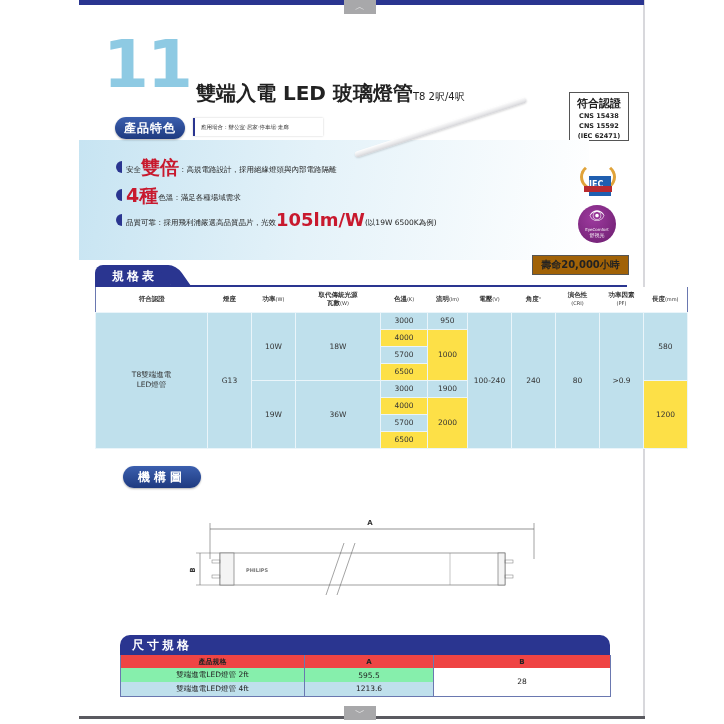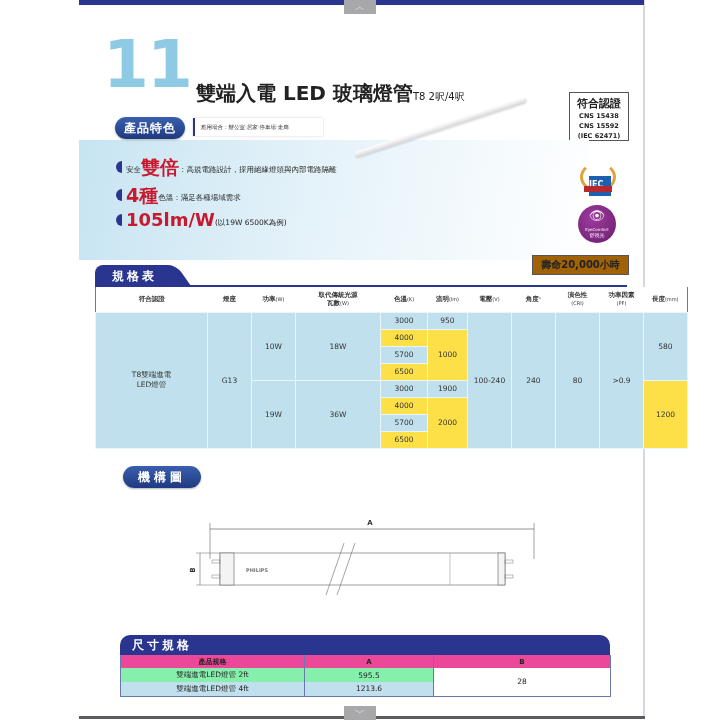--- a/index.html
+++ b/index.html
@@ -61,21 +61,21 @@
   .spec-table td { font-size: 7.5px; text-align: center; border: 1px solid #eaf5fa; background: #bfe0ec; color: #333; height: 17px; }
   .spec-table td.lt { background: #fde047; }
 
   
   .diag-pill { position: absolute; left: 123px; top: 466px; width: 78px; height: 22px; border-radius: 11px; background: linear-gradient(#3b5fae, #1e3a80); color: #fff; font-size: 12px; font-weight: bold; text-align: center; line-height: 22px; letter-spacing: 4px; box-shadow: 0 1px 2px rgba(0,0,0,0.3); }
   .diagram { position: absolute; left: 180px; top: 515px; width: 380px; height: 100px; }
 
   
   .size-head { position: absolute; left: 120px; top: 635px; width: 490px; height: 20px; background: #2a3590; color: #fff; border-radius: 10px 10px 0 0; font-size: 12px; font-weight: bold; line-height: 20px; padding-left: 12px; letter-spacing: 3px; }
   .size-table { position: absolute; left: 120px; top: 655px; width: 490px; border-collapse: collapse; table-layout: fixed; border: 1px solid #6a78b0; border-top: none; }
-  .size-table th { font-size: 7px; font-weight: bold; background: #ec4899; height: 13px; border-right: 1px solid #6a78b0; }
+  .size-table th { font-size: 7px; font-weight: bold; background: #ef4444; height: 13px; border-right: 1px solid #6a78b0; }
   .size-table td { font-size: 7.5px; text-align: center; height: 14px; border-right: 1px solid #6a78b0; }
   .size-table tr.r1 td { background: #86efac; }
   .size-table tr.r2 td { background: #bfe0ec; }
   .size-table td.bcell { background: #fff !important; }
 </style>
 </head>
 <body>
 
 <div class="page"></div>
 <div class="top-bar"></div>
@@ -118,20 +118,21 @@
   <span class="red">雙倍</span>
   <span class="txt">：高規電路設計，採用絕緣燈頭與內部電路隔離</span>
 </div>
 <div class="feat f2">
   <span class="bul"></span>
   <span class="red">4種</span>
   <span class="txt">色溫：滿足各種場域需求</span>
 </div>
 <div class="feat f3">
   <span class="bul"></span>
+  <span class="txt">品質可靠：採用飛利浦嚴選高品質晶片，光效</span>
   <span class="red">105lm/W</span>
   <span class="txt">(以19W  6500K為例)</span>
 </div>
 
 <div class="lifetime">壽命20,000小時</div>
 
 <div class="spec-tab">規格表</div>
 <div class="spec-line"></div>
 <table class="spec-table">
   <colgroup>

